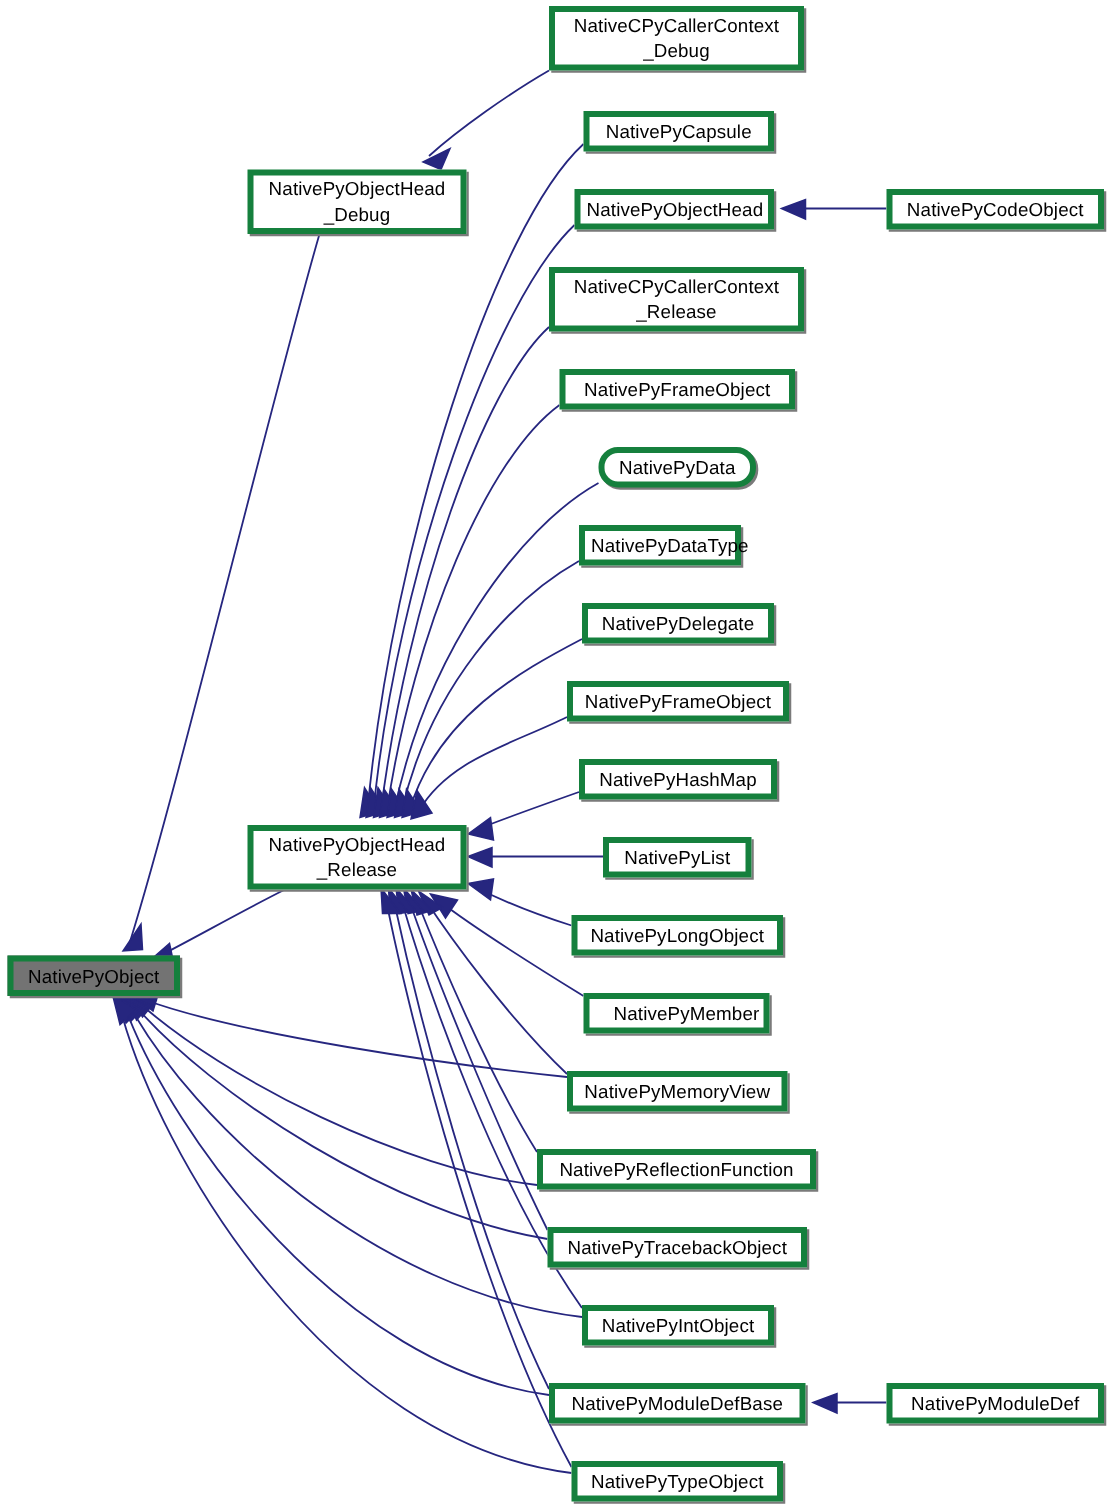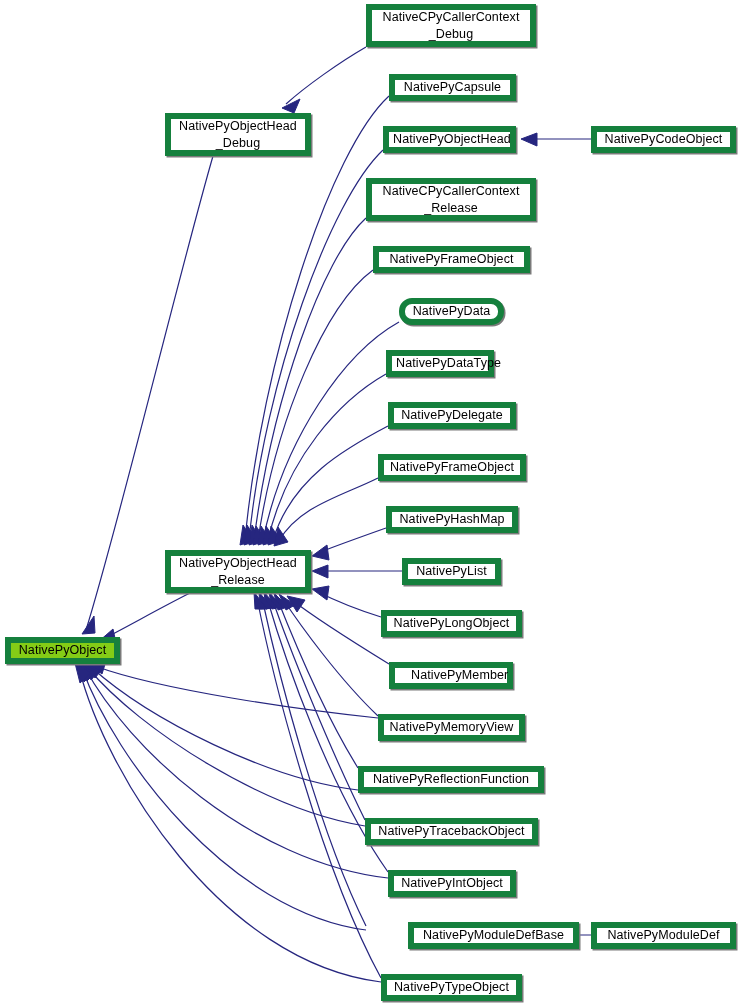--- a/index.html
+++ b/index.html
@@ -18,36 +18,36 @@
   svg.graph-layer {
     position: absolute;
     left: 0;
     top: 0;
     width: 741px;
     height: 1007px;
   }
   .node-box {
     position: absolute;
     box-sizing: border-box;
-    border: 6px solid #15803d;
+    border: 4px solid #15803d;
     background: #ffffff;
     color: #000000;
     display: flex;
-    align-items: center;
+    align-items: flex-end;
     justify-content: center;
     text-align: center;
     font-size: 12.5px;
     line-height: 1.35;
     letter-spacing: 0.1px;
     white-space: pre-line;
     box-shadow: 1.5px 1.5px 0 0 #7a7a7a;
     cursor: pointer;
   }
   .node-box.root-node {
-    background: #84cc16;
+    background: #737373;
   }
   .node-label {
     display: block;
     width: 100%;
     padding: 0 4px;
     box-sizing: border-box;
   }
 </style>
 </head>
 <body>
@@ -190,17 +190,17 @@
       <div class="node-box" style="left: 388px; top: 402px; width: 128px; height: 27px;"><span class="node-label">NativePyDelegate</span></div>
       <div class="node-box" style="left: 378px; top: 454px; width: 148px; height: 27px;"><span class="node-label">NativePyFrameObject</span></div>
       <div class="node-box" style="left: 386px; top: 506px; width: 132px; height: 27px;"><span class="node-label">NativePyHashMap</span></div>
       <div class="node-box" style="left: 402px; top: 558px; width: 99px; height: 27px;"><span class="node-label">NativePyList</span></div>
       <div class="node-box" style="left: 381px; top: 610px; width: 141px; height: 27px;"><span class="node-label">NativePyLongObject</span></div>
       <div class="node-box" style="left: 389px; top: 662px; width: 124px; height: 27px; padding-left: 12px;"><span class="node-label">NativePyMember</span></div>
       <div class="node-box" style="left: 378px; top: 714px; width: 147px; height: 27px;"><span class="node-label">NativePyMemoryView</span></div>
       <div class="node-box" style="left: 358px; top: 766px; width: 186px; height: 27px;"><span class="node-label">NativePyReflectionFunction</span></div>
       <div class="node-box" style="left: 365px; top: 818px; width: 173px; height: 27px;"><span class="node-label">NativePyTracebackObject</span></div>
       <div class="node-box" style="left: 388px; top: 870px; width: 128px; height: 27px;"><span class="node-label">NativePyIntObject</span></div>
-      <div class="node-box" style="left: 366px; top: 922px; width: 171px; height: 27px; margin-left: 42px;"><span class="node-label">NativePyModuleDefBase</span></div>
+      <div class="node-box" style="left: 366px; top: 922px; width: 171px; height: 27px;"><span class="node-label">NativePyModuleDefBase</span></div>
       <div class="node-box" style="left: 591px; top: 922px; width: 145px; height: 27px;"><span class="node-label">NativePyModuleDef</span></div>
       <div class="node-box" style="left: 381px; top: 974px; width: 141px; height: 27px;"><span class="node-label">NativePyTypeObject</span></div>
     </div>
 </div>
 
 </body></html>

